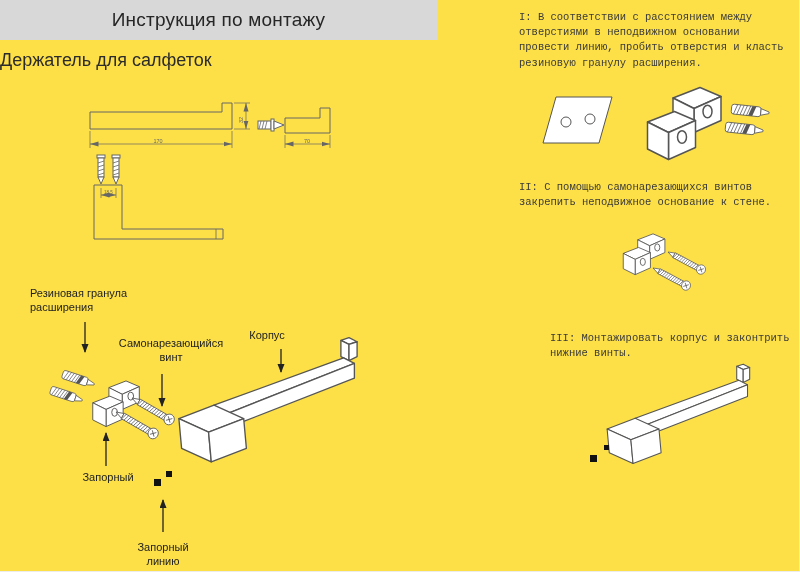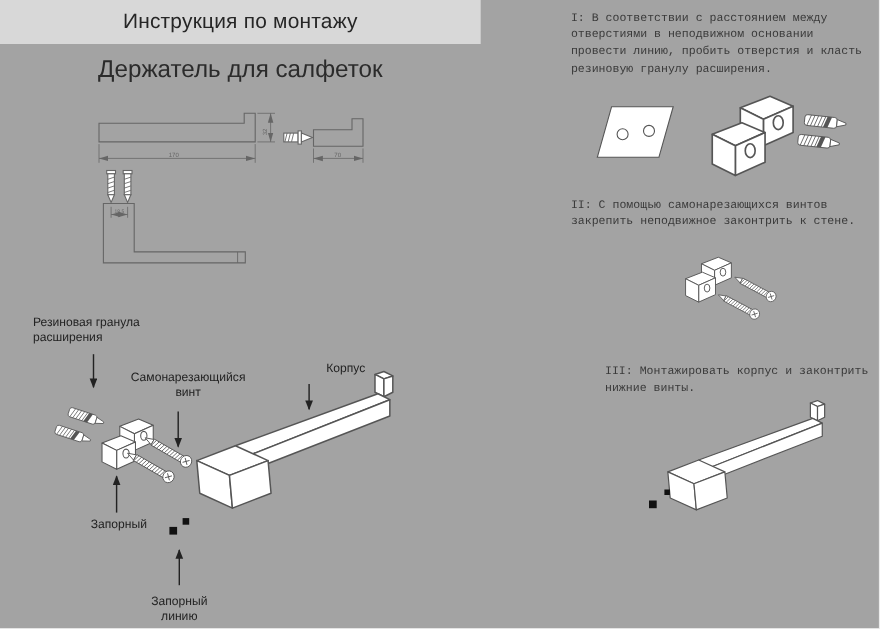--- a/index.html
+++ b/index.html
@@ -1,40 +1,40 @@
 <!DOCTYPE html>
 <html><head>
 <meta charset="utf-8">
 <style>
   html,body{margin:0;padding:0;background:#fff;}
   #page{
-    position:relative;width:800px;height:572px;background:#a3a3a3;
+    position:relative;width:800px;height:572px;background:#fde047;
     font-family:"Liberation Sans", sans-serif;color:#333;overflow:hidden;
     border-right:1px solid #ececec;border-bottom:1px solid #ececec;box-sizing:border-box;
   }
   .title-band{
     position:absolute;left:0;top:0;width:437px;height:40px;background:#d8d8d8;
     display:flex;align-items:center;justify-content:center;
   }
   .title-band .title{font-size:19px;color:#262626;letter-spacing:.2px;}
   .subtitle{
-    position:absolute;left:0;top:50px;width:437px;text-align:center;
-    font-size:22px;color:#2b2b2b;
+    position:absolute;left:0;top:50px;width:437px;text-align:left;
+    font-size:18px;color:#2b2b2b;
   }
   .step{
     position:absolute;left:519px;width:276px;font-size:10.5px;line-height:1.45;
     color:#3a3a3a;text-align:left;font-family:Liberation Mono, monospace;
   }
   .step1{top:10px;}
   .step2{top:180px;}
   .step3{top:331px;margin-left:31px;}
   .lbl{position:absolute;font-size:11px;line-height:1.3;color:#222;}
   .lbl-anchor{left:30px;top:286px;width:110px;}
   .lbl-screw{left:112px;top:336px;width:118px;text-align:center;}
-  .lbl-body{left:262px;top:328px;width:70px;text-align:right;}
+  .lbl-body{left:232px;top:328px;width:70px;text-align:center;}
   .lbl-base{left:58px;top:470px;width:100px;text-align:center;}
   .lbl-lock{left:123px;top:540px;width:80px;text-align:center;}
   svg{position:absolute;left:0;top:0;}
   svg text{font-family:"Liberation Sans", sans-serif;}
 </style>
 </head>
 <body>
 
 <div id="page">
 
@@ -197,21 +197,21 @@
     </g>
   </svg>
 
   <div class="title-band">
     <div class="title">Инструкция по монтажу</div>
   </div>
 
   <div class="subtitle">Держатель для салфеток</div>
 
   <div class="step step1">I: В соответствии с расстоянием между отверстиями в неподвижном основании провести линию, пробить отверстия и класть резиновую гранулу расширения.</div>
-  <div class="step step2">II: С помощью самонарезающихся винтов закрепить неподвижное законтрить к стене.</div>
+  <div class="step step2">II: С помощью самонарезающихся винтов закрепить неподвижное основание к стене.</div>
   <div class="step step3">III: Монтажировать корпус и законтрить нижние винты.</div>
 
   <div class="lbl lbl-screw">Самонарезающийся винт</div>
   <div class="lbl lbl-anchor">Резиновая гранула расширения</div>
   <div class="lbl lbl-body">Корпус</div>
   <div class="lbl lbl-base">Запорный</div>
   <div class="lbl lbl-lock">Запорный линию</div>
 
 </div>
 

